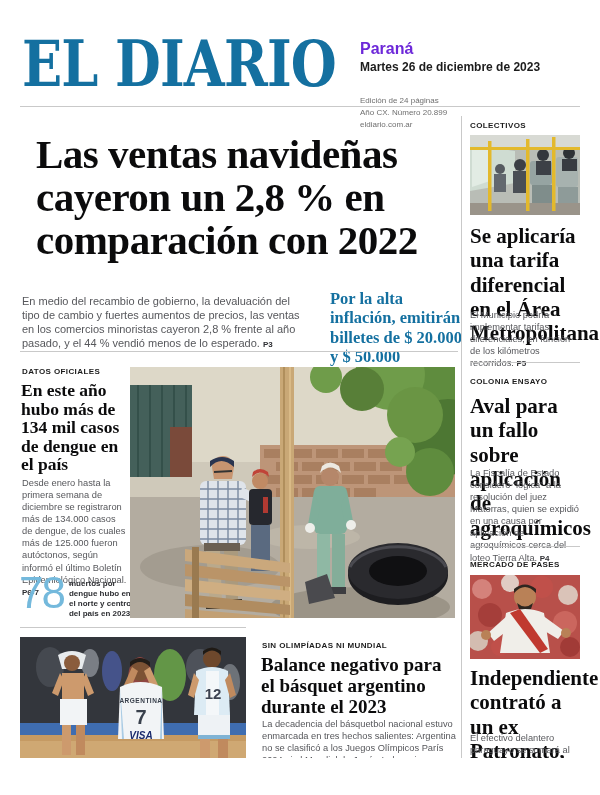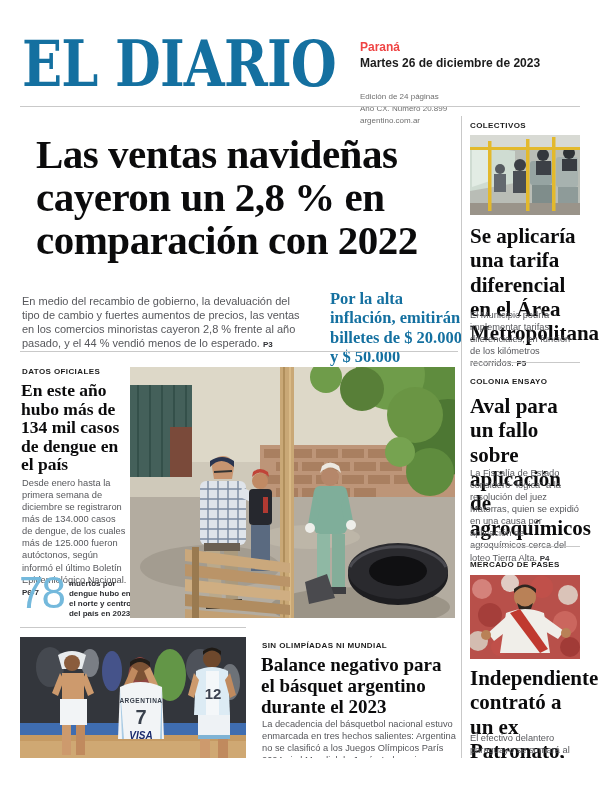--- a/index.html
+++ b/index.html
@@ -13,21 +13,21 @@
   html,body{background:#ffffff}
   #page{position:relative;width:600px;height:758px;background:#fff;overflow:hidden;
         font-family:"Liberation Sans",sans-serif;}
   .abs{position:absolute}
   .hrule{height:1px;background:var(--rule)}
   .vrule{width:1px;background:var(--rule)}
 
   
   .masthead-title{font-family:"DejaVu Serif",serif;font-weight:700;color:var(--masthead-blue);
      font-size:60px;line-height:1;letter-spacing:-1px;transform:scale(.88,1.06);transform-origin:top left;white-space:nowrap}
-  .mh-city{font-weight:700;font-size:12px;color:#ef4444}
+  .mh-city{font-weight:700;font-size:16px;color:#6d28d9}
   .mh-date{font-weight:700;font-size:12px;color:#1c1c1c;margin-top:2px}
   .mh-meta{font-size:8px;color:#6f6f6f;line-height:1.5;margin-top:21px}
 
   
   .kicker{font-size:8px;font-weight:700;letter-spacing:.4px;color:#1c1c1c;white-space:nowrap}
   .kicker .light{font-weight:400;color:#3a3a3a}
   .lead-kicker{font-size:9.5px}
 
   
   .headline{font-family:"Liberation Serif",serif;font-weight:700;color:var(--ink)}
@@ -55,21 +55,21 @@
 
 <div id="page">
 
   <div class="abs masthead-title" style="left:22px;top:32px">EL DIARIO</div>
   <div class="abs" style="left:360px;top:40px;width:200px">
     <div class="mh-city">Paraná</div>
     <div class="mh-date">Martes 26 de diciembre de 2023</div>
     <div class="mh-meta">
       <div>Edición de 24 páginas</div>
       <div>Año CX. Número 20.899</div>
-      <div>argentino.com.ar</div>
+      <div>eldiario.com.ar</div>
     </div>
   </div>
 
   <div class="abs hrule" style="left:20px;top:106px;width:560px"></div>
 
   <div class="abs headline hl-lead" style="left:36px;top:133px;width:444px">Las ventas navideñas cayeron un 2,8 % en comparación con 2022</div>
   <div class="abs deck" style="left:22px;top:294px;width:284px">
     <span>En medio del recambio de gobierno, la devaluación del tipo de cambio y fuertes aumentos de precios, las ventas en los comercios minoristas cayeron 2,8 % frente al año pasado, y el 44 % vendió menos de lo esperado. </span><span class="pref">P3</span>
   </div>
   <div class="abs highlight" style="left:330px;top:289px;width:132px">Por la alta inflación, emitirán billetes de $ 20.000 y $ 50.000</div>

